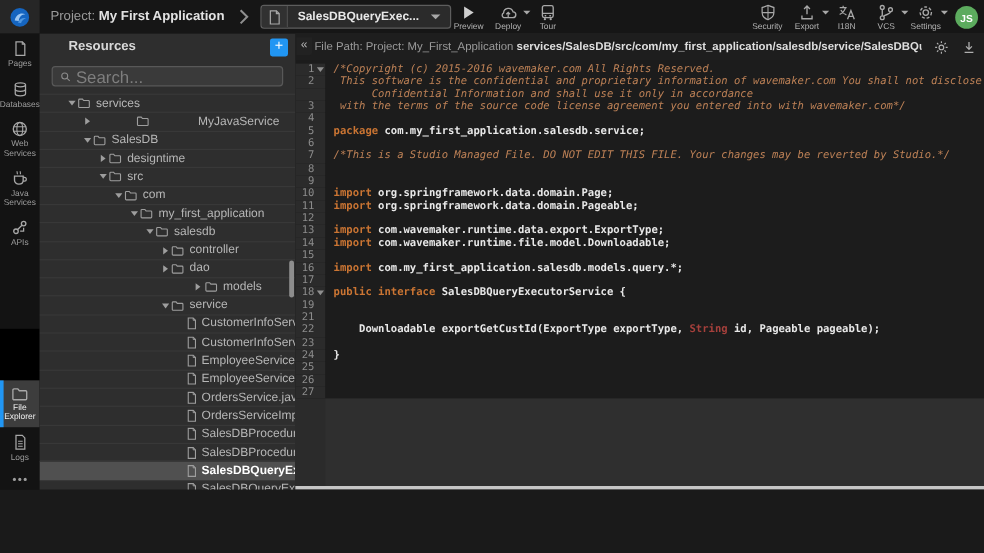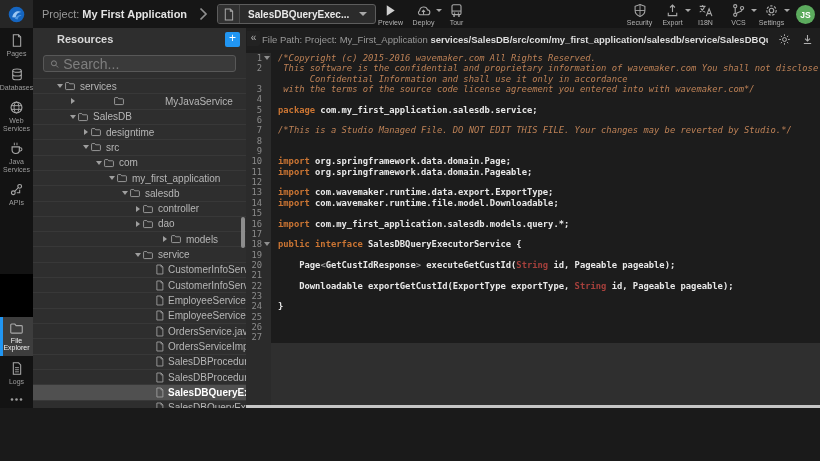--- a/index.html
+++ b/index.html
@@ -647,24 +647,20 @@
           </div>
           <div class="crow">
             <span class="gut"><span>18</span><span class="fold"></span></span>
             <span class="ctext"><span class="kw">public</span><span class="pl"> </span><span class="kw">interface</span><span class="pl"> SalesDBQueryExecutorService {</span></span>
           </div>
           <div class="crow">
             <span class="gut"><span>19</span></span>
             <span class="ctext"></span>
           </div>
           <div class="crow">
-            <span class="gut"><span>20</span></span>
-            <span class="ctext"><span class="pl">    Page</span><span class="br">&lt;</span><span class="pl">GetCustIdResponse</span><span class="br">&gt;</span><span class="pl"> executeGetCustId(</span><span class="ty">String</span><span class="pl"> id, Pageable pageable);</span></span>
-          </div>
-          <div class="crow">
             <span class="gut"><span>21</span></span>
             <span class="ctext"></span>
           </div>
           <div class="crow">
             <span class="gut"><span>22</span></span>
             <span class="ctext"><span class="pl">    Downloadable exportGetCustId(ExportType exportType, </span><span class="ty">String</span><span class="pl"> id, Pageable pageable);</span></span>
           </div>
           <div class="crow">
             <span class="gut"><span>23</span></span>
             <span class="ctext"></span>

